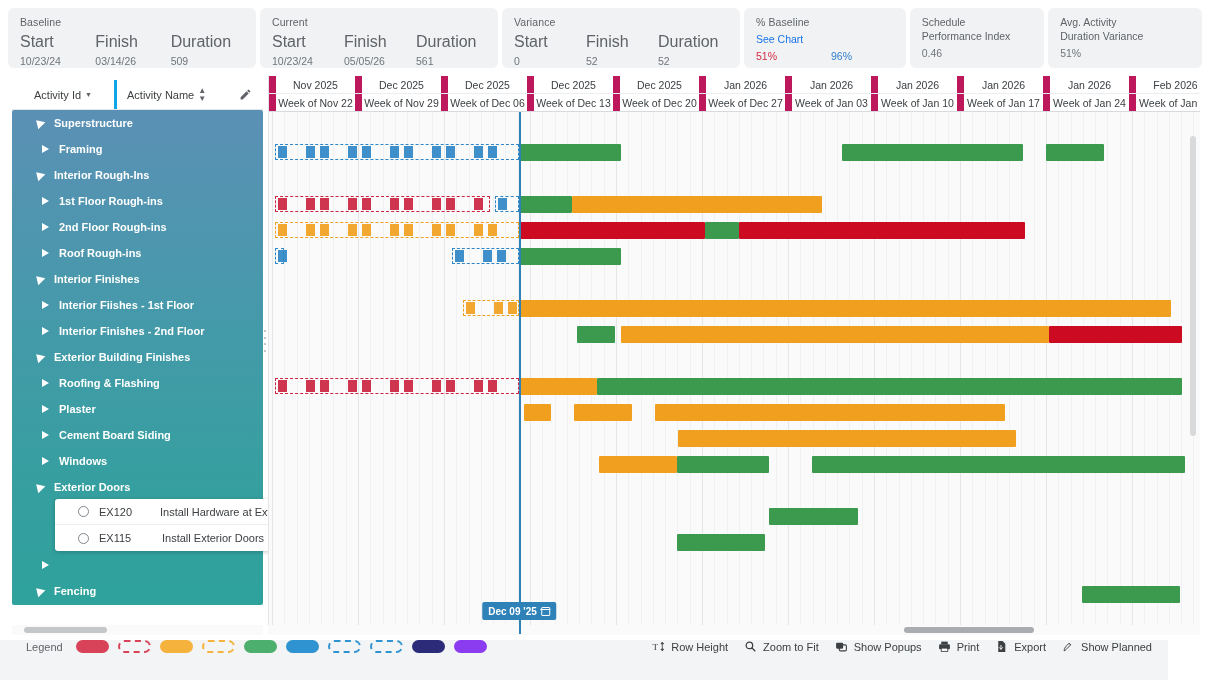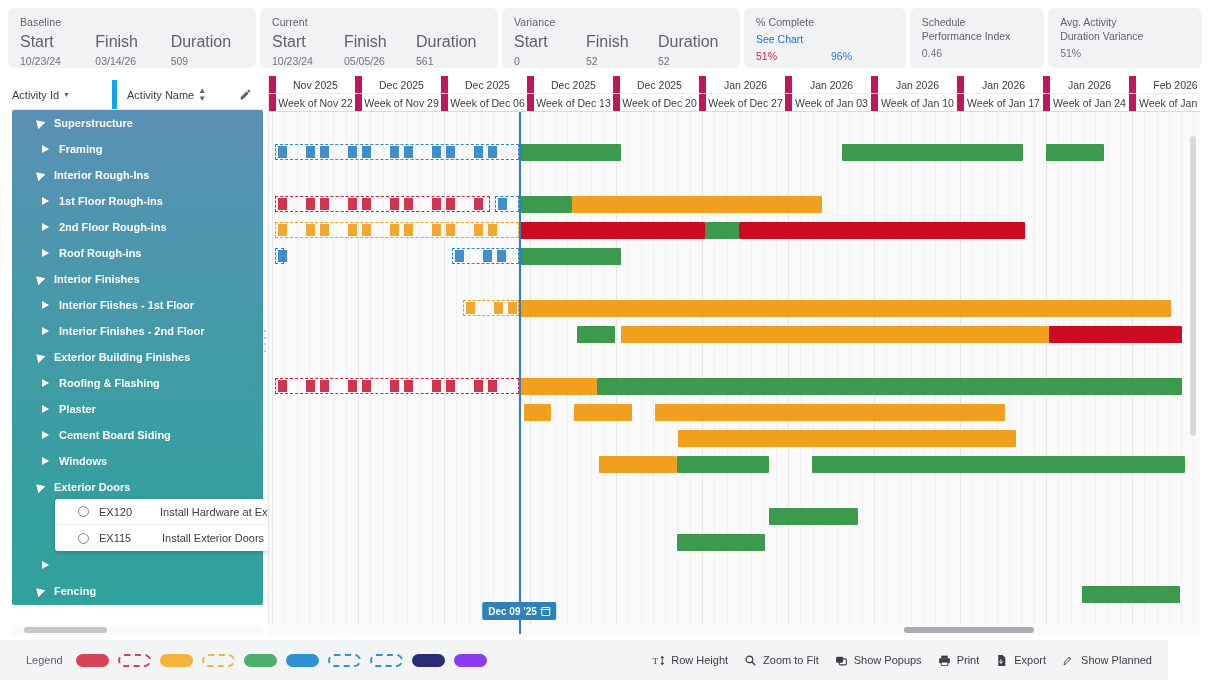--- a/index.html
+++ b/index.html
@@ -46,21 +46,21 @@
   
   .tbl-head {
     position:absolute; left:12px; top:80px; width:251px; height:30px;
     background:#fff; border-bottom:1px solid #e3e5e8;
     display:flex; align-items:center;
   }
   .th {
     font-size:11px; color:#3c4043; display:flex; align-items:center; gap:4px;
     height:100%;
   }
-  .th.id { width:105px; justify-content:flex-start; padding-right:0; border-right:5px solid #0ea5e9; }
+  .th.id { width:105px; justify-content:center; padding-right:0; border-right:3px solid #0ea5e9; }
   .th.nm { width:110px; padding-left:10px; }
   .th.pen{ width:36px; justify-content:center; color:#5f6368; }
   .caret { font-size:7px; color:#5f6368; }
   .sortglyph { font-size:8px; color:#5f6368; line-height:8px; }
 
   
   .tree {
     position:absolute; left:12px; top:110px; width:251px; height:495px;
     overflow:hidden;
     background:linear-gradient(180deg,#5b90b5 0%, #4b97ad 30%, #3f9ca6 55%, #359f9f 78%, #2fa29c 100%);
@@ -181,21 +181,21 @@
     position:absolute; left:268px; top:625px; width:932px; height:10px; background:#fafafa;
   }
   .hscroll-g .thumb {
     position:absolute; left:636px; top:2px; width:130px; height:6px;
     background:#a9adb1; border-radius:3px;
   }
 
   
   .bottom {
     position:absolute; left:0; top:640px; width:1168px; height:40px;
-    background:#f3f4f5; display:flex; align-items:center;
+    background:#f3f4f5; display:flex; align-items:flex-start;
   }
   .legend { display:flex; align-items:center; gap:9px; padding-left:26px; }
   .legend-label { font-size:11px; color:#5f6368; margin-right:4px; }
   .pill { width:33px; height:13px; border-radius:7px; }
   .pill.dash { background:transparent; border:2px dashed currentColor; }
   .tools { margin-left:auto; display:flex; align-items:center; gap:16px; padding-right:16px; }
   .tool { display:flex; align-items:center; gap:6px; font-size:11px; color:#3c4043; cursor:pointer;}
   .tool svg { display:block; }
 </style>
 </head>
@@ -253,21 +253,21 @@
           <span class="val">52</span>
         </div>
         <div class="stat-col">
           <span class="lbl">Duration</span>
           <span class="val">52</span>
         </div>
       </div>
     </div>
 
     <div class="stat-card c4">
-      <div class="stat-title">% Complete</div>
+      <div class="stat-title">% Baseline</div>
       <div class="link">See Chart</div>
       <div class="pct-row">
         <span class="pct-a">51%</span>
         <span class="pct-b">96%</span>
       </div>
     </div>
 
     <div class="stat-card c5">
       <div class="two-line">
         <span>Schedule</span><br>

